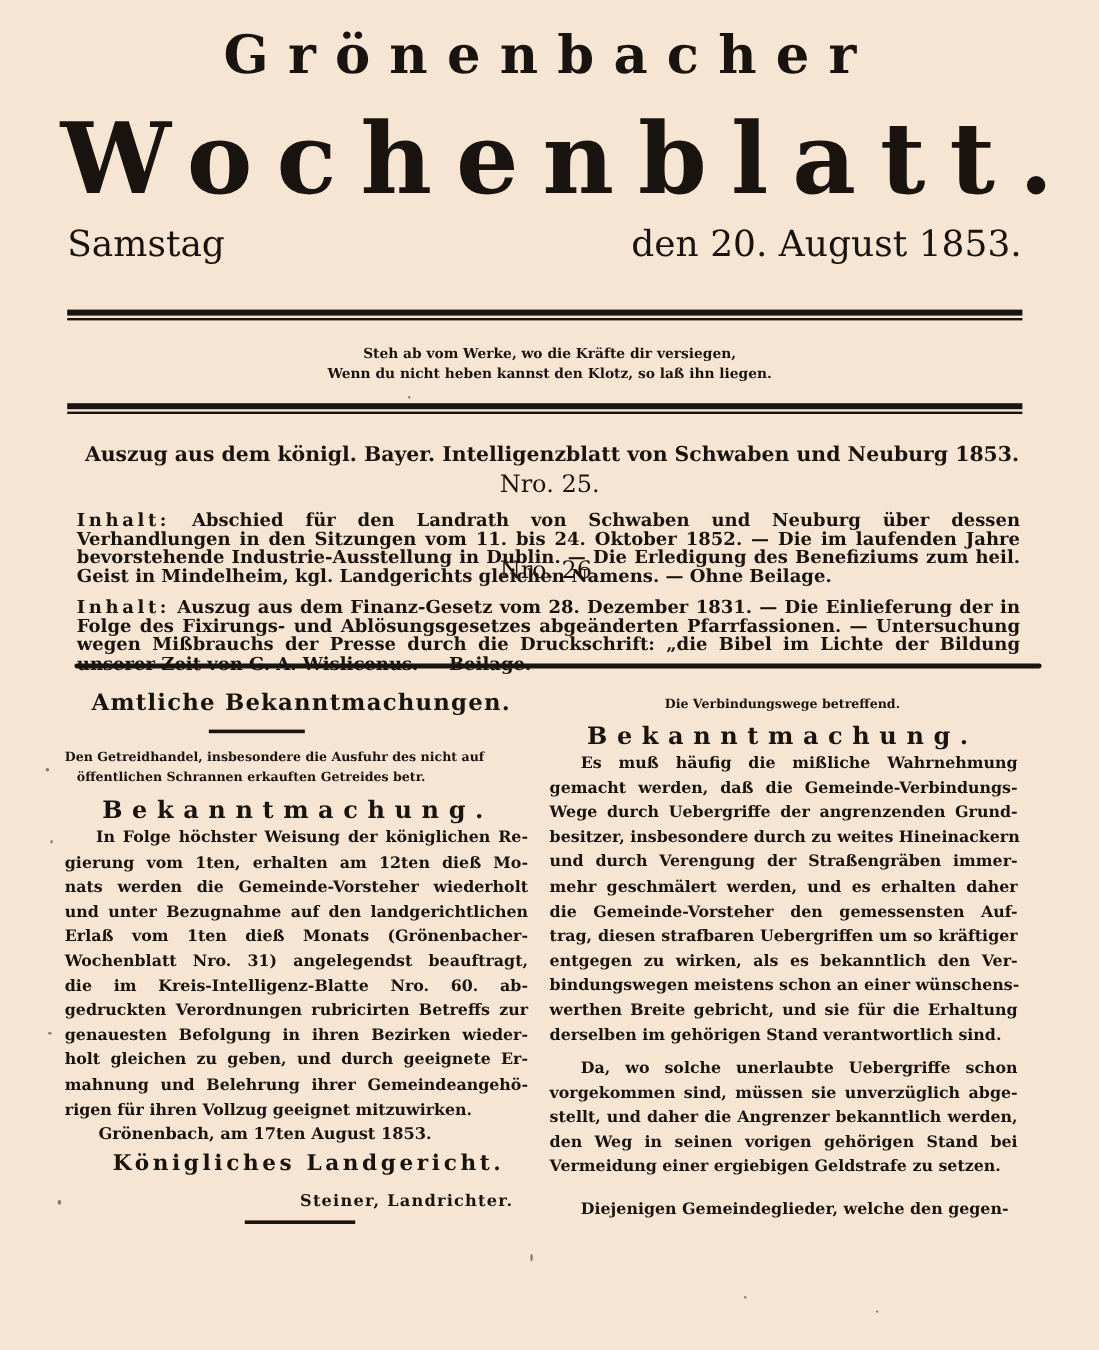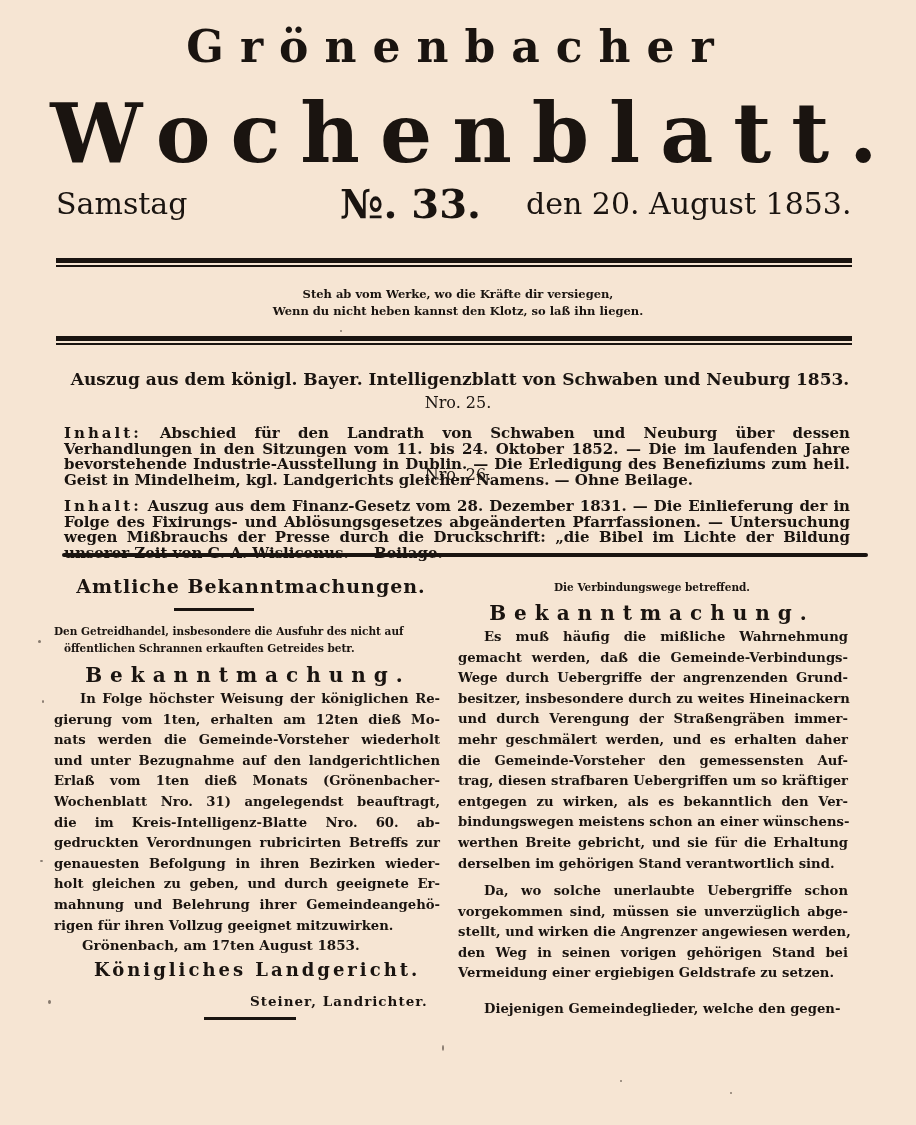--- a/index.html
+++ b/index.html
@@ -40,21 +40,21 @@
   .motto {
     position: absolute; left: 0; width: 916px; top: 286px;
     text-align: center; font-size: 11.5px; line-height: 17px; font-weight: bold;
   }
   .extract-title {
     position: absolute; left: 60px; width: 800px; top: 368px;
     text-align: center; font-size: 17px; font-weight: bold; line-height: 22px;
   }
   .nro {
     position: absolute; left: 0; width: 916px; text-align: center;
-    font-size: 16px; line-height: 18px;
+    font-size: 20px; line-height: 18px;
   }
   .inhalt {
     position: absolute; left: 64px; width: 786px;
     font-size: 15px; line-height: 15.5px; text-align: justify; font-weight: bold; margin-top: 16px;
   }
   .inhalt .lbl { letter-spacing: 3px; }
   .rule-single {
     position: absolute; left: 62px; width: 806px; top: 553px; height: 4px;
     background: #1a1410; border-radius: 2px;
   }
@@ -91,24 +91,20 @@
 </head>
 <body>
 
 <div class="page">
 
   <div class="title-top">Grönenbacher</div>
   <div class="title-main">Wochenblatt.</div>
 
   <div class="dateline">
     <span class="day">Samstag</span>
-    <span class="issue">
-      <span>№.</span>
-      <span class="num">33.</span>
-    </span>
     <span class="date">den 20. August 1853.</span>
   </div>
 
   <div class="rule-double" style="top:258px;"></div>
 
   <div class="motto">
     <div>Steh ab vom Werke, wo die Kräfte dir versiegen,</div>
     <div>Wenn du nicht heben kannst den Klotz, so laß ihn liegen.</div>
   </div>
 
@@ -175,21 +171,21 @@
       <p>trag, diesen strafbaren Uebergriffen um so kräftiger</p>
       <p>entgegen zu wirken, als es bekanntlich den Ver-</p>
       <p>bindungswegen meistens schon an einer wünschens-</p>
       <p>werthen Breite gebricht, und sie für die Erhaltung</p>
       <p class="last">derselben im gehörigen Stand verantwortlich sind.</p>
     </div>
 
     <div class="body-text" style="left:4px; top:316px; width:390px;">
       <p class="indent">Da, wo solche unerlaubte Uebergriffe schon</p>
       <p>vorgekommen sind, müssen sie unverzüglich abge-</p>
-      <p>stellt, und wirken die Angrenzer angewiesen werden,</p>
+      <p>stellt, und daher die Angrenzer bekanntlich werden,</p>
       <p>den Weg in seinen vorigen gehörigen Stand bei</p>
       <p class="last">Vermeidung einer ergiebigen Geldstrafe zu setzen.</p>
     </div>
 
     <div class="body-text" style="left:4px; top:434px; width:390px;">
       <p class="indent last">Diejenigen Gemeindeglieder, welche den gegen-</p>
     </div>
   </div>
 
   <div class="speck" style="left:38px;top:640px;width:3px;height:3px;"></div>

